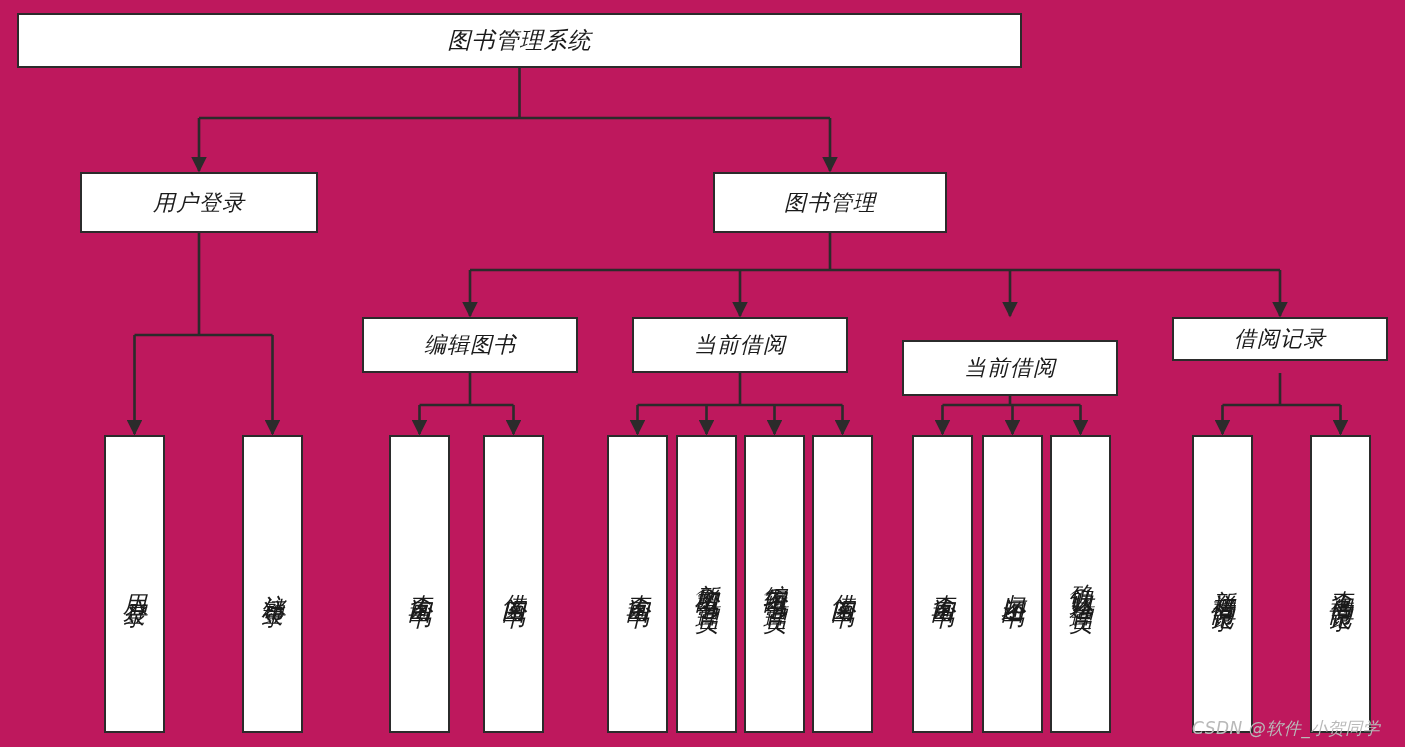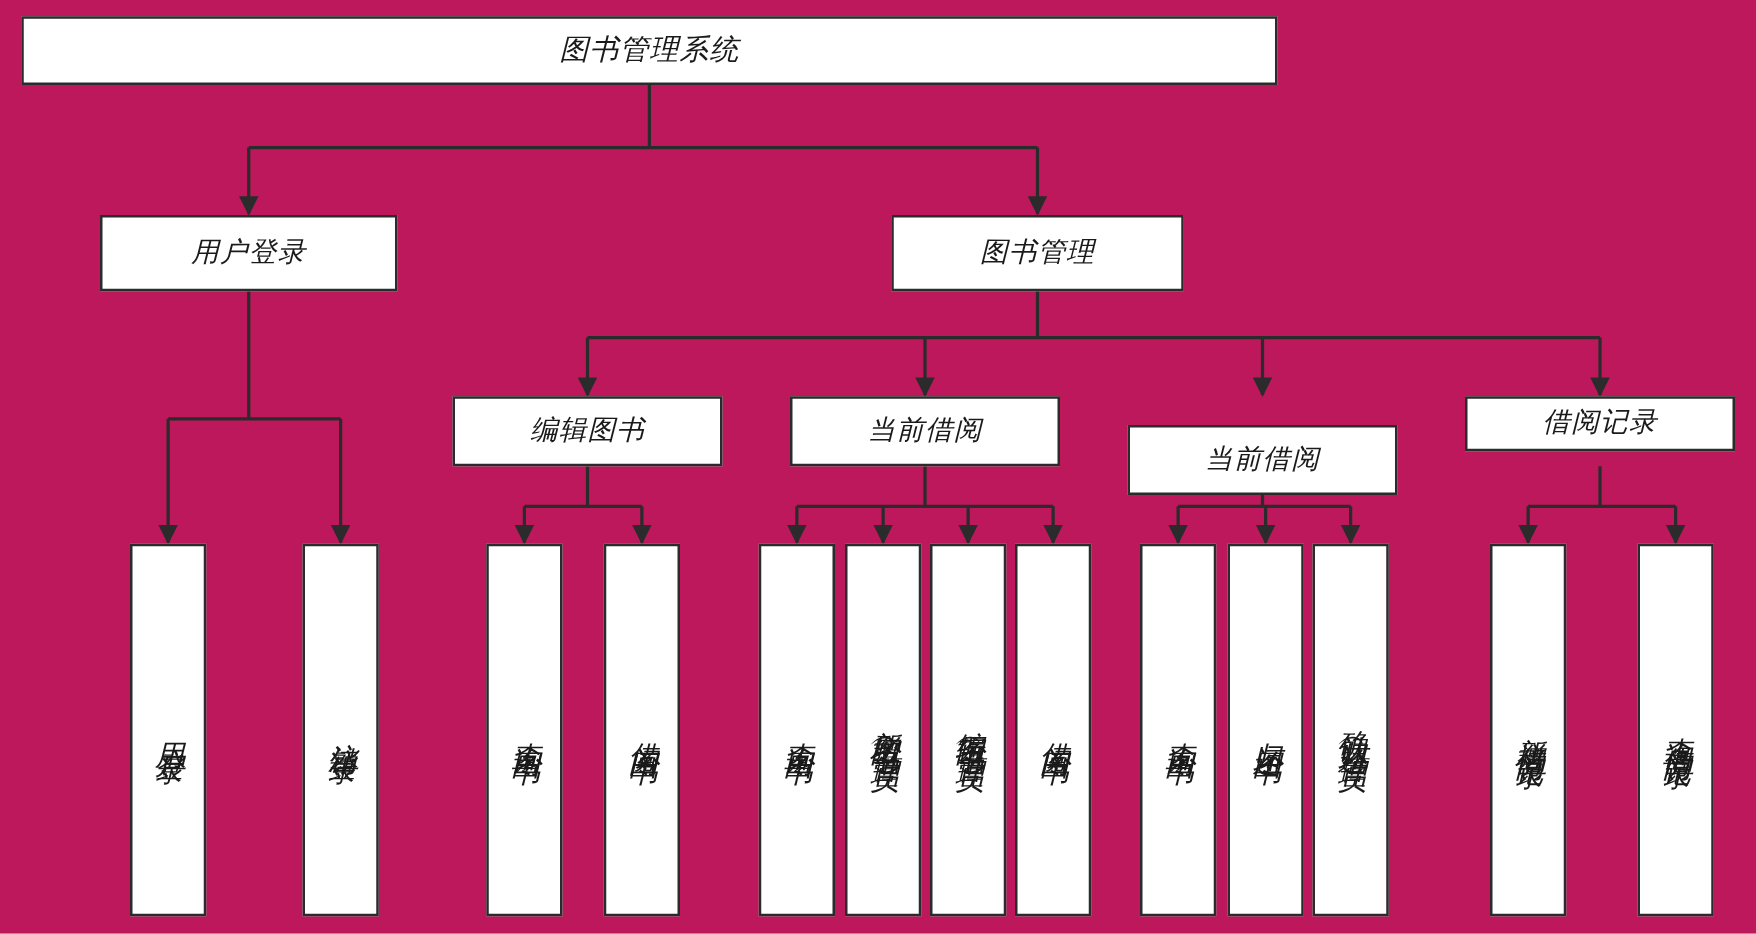--- a/index.html
+++ b/index.html
@@ -174,14 +174,15 @@
         <span class="label">确认归还（管理员）</span>
       </div>
       <div class="node vert" style="left: 1192px; top: 435px; width: 61px; height: 298px;">
         <span class="label">新增借阅记录</span>
       </div>
       <div class="node vert" style="left: 1310px; top: 435px; width: 61px; height: 298px;">
         <span class="label">查询借阅记录</span>
       </div>
     </div>
 
+  <div class="watermark" style="left: 1192px; top: 717px;">CSDN @软件_小贺同学</div>
 
 </div>
 
 </body></html>

